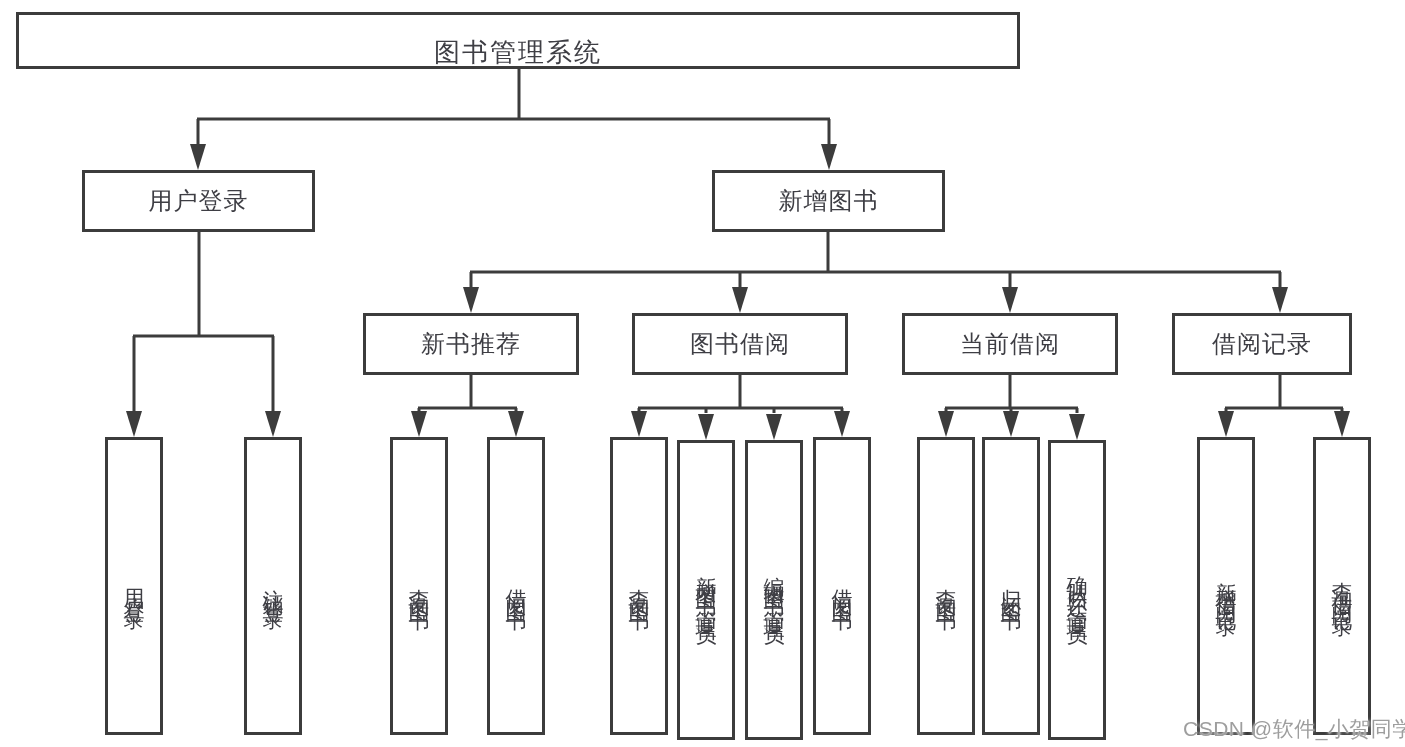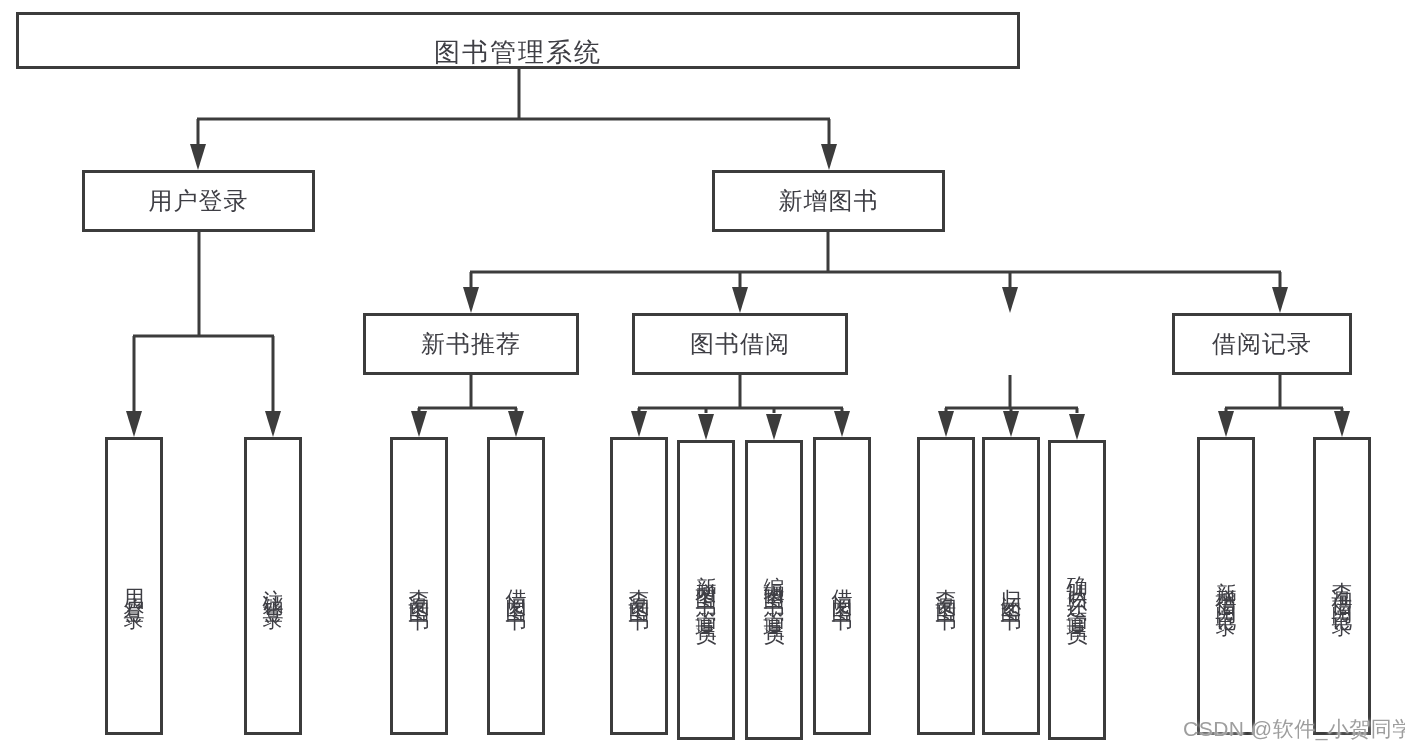--- a/index.html
+++ b/index.html
@@ -91,20 +91,23 @@
   <div class="node" style="left:712px;top:170px;width:233px;height:62px">
     <span class="h-label">新增图书</span>
   </div>
 
   <div class="node" style="left:632px;top:313px;width:216px;height:62px">
     <span class="h-label">图书借阅</span>
   </div>
   <div class="node" style="left:363px;top:313px;width:216px;height:62px">
     <span class="h-label">新书推荐</span>
   </div>
+  <div class="node" style="left:902px;top:313px;width:216px;height:62px">
+    <span class="h-label">当前借阅</span>
+  </div>
   <div class="node" style="left:1172px;top:313px;width:180px;height:62px">
     <span class="h-label">借阅记录</span>
   </div>
 
   <div class="node" style="left:105px;top:437px;width:58px;height:298px">
     <span class="v-label">用户登录</span>
   </div>
   <div class="node" style="left:244px;top:437px;width:58px;height:298px">
     <span class="v-label">注销登录</span>
   </div>

